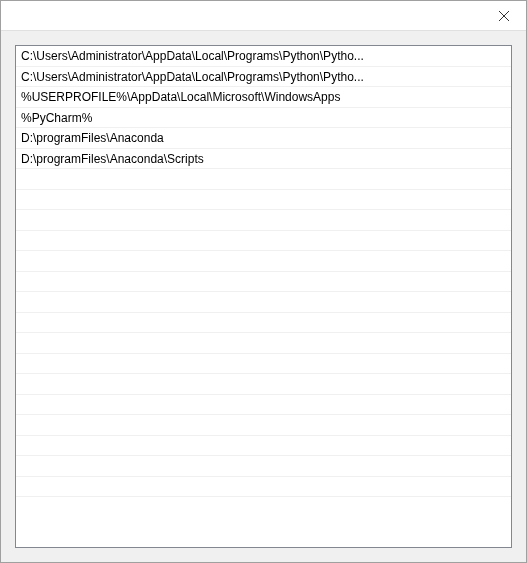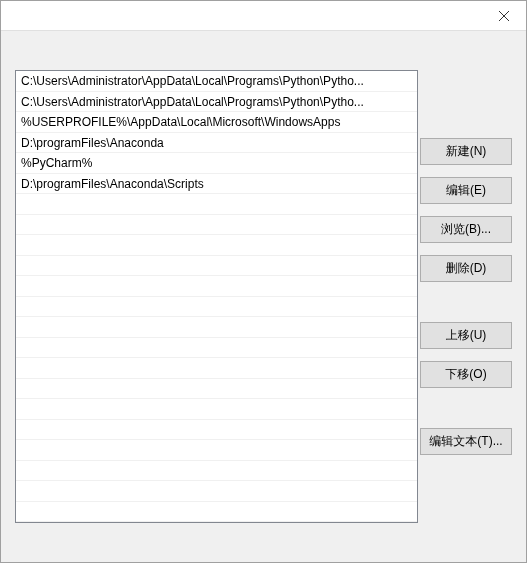--- a/index.html
+++ b/index.html
@@ -57,21 +57,20 @@
       flex: 1;
       display: flex;
       flex-direction: column;
       padding: 14px 14px 14px 14px;
       background: #f0f0f0;
     }
     .main-area {
       flex: 1;
       display: flex;
       gap: 2px;
-      align-items: center;
     }
     .listbox {
       flex: 1;
       background: #fff;
       border: 1px solid #828790;
       overflow: hidden;
     }
     .listbox-row {
       height: 20.5px;
       line-height: 20.5px;
@@ -128,52 +127,37 @@
       </svg>
     </div>
   </div>
 
   <div class="content">
     <div class="main-area">
       <div class="listbox">
         <div class="listbox-row">C:\Users\Administrator\AppData\Local\Programs\Python\Pytho...</div>
         <div class="listbox-row">C:\Users\Administrator\AppData\Local\Programs\Python\Pytho...</div>
         <div class="listbox-row">%USERPROFILE%\AppData\Local\Microsoft\WindowsApps</div>
+        <div class="listbox-row">%PyCharm%</div>
         <div class="listbox-row">D:\programFiles\Anaconda</div>
-        <div class="listbox-row">%PyCharm%</div>
         <div class="listbox-row">D:\programFiles\Anaconda\Scripts</div>
         <div class="listbox-row empty">.</div>
         <div class="listbox-row empty">.</div>
         <div class="listbox-row empty">.</div>
         <div class="listbox-row empty">.</div>
         <div class="listbox-row empty">.</div>
         <div class="listbox-row empty">.</div>
         <div class="listbox-row empty">.</div>
         <div class="listbox-row empty">.</div>
         <div class="listbox-row empty">.</div>
         <div class="listbox-row empty">.</div>
         <div class="listbox-row empty">.</div>
         <div class="listbox-row empty">.</div>
         <div class="listbox-row empty">.</div>
         <div class="listbox-row empty">.</div>
         <div class="listbox-row empty">.</div>
         <div class="listbox-row empty">.</div>
       </div>
 
-      <div class="side-buttons">
-        <div class="btn">新建(N)</div>
-        <div class="gap-small"></div>
-        <div class="btn">编辑(E)</div>
-        <div class="gap-small"></div>
-        <div class="btn">浏览(B)...</div>
-        <div class="gap-small"></div>
-        <div class="btn">删除(D)</div>
-        <div class="gap-large"></div>
-        <div class="btn">上移(U)</div>
-        <div class="gap-small"></div>
-        <div class="btn">下移(O)</div>
-        <div class="gap-large"></div>
-        <div class="btn">编辑文本(T)...</div>
-      </div>
     </div>
 
   </div>
 </div>
 
 </body></html>

